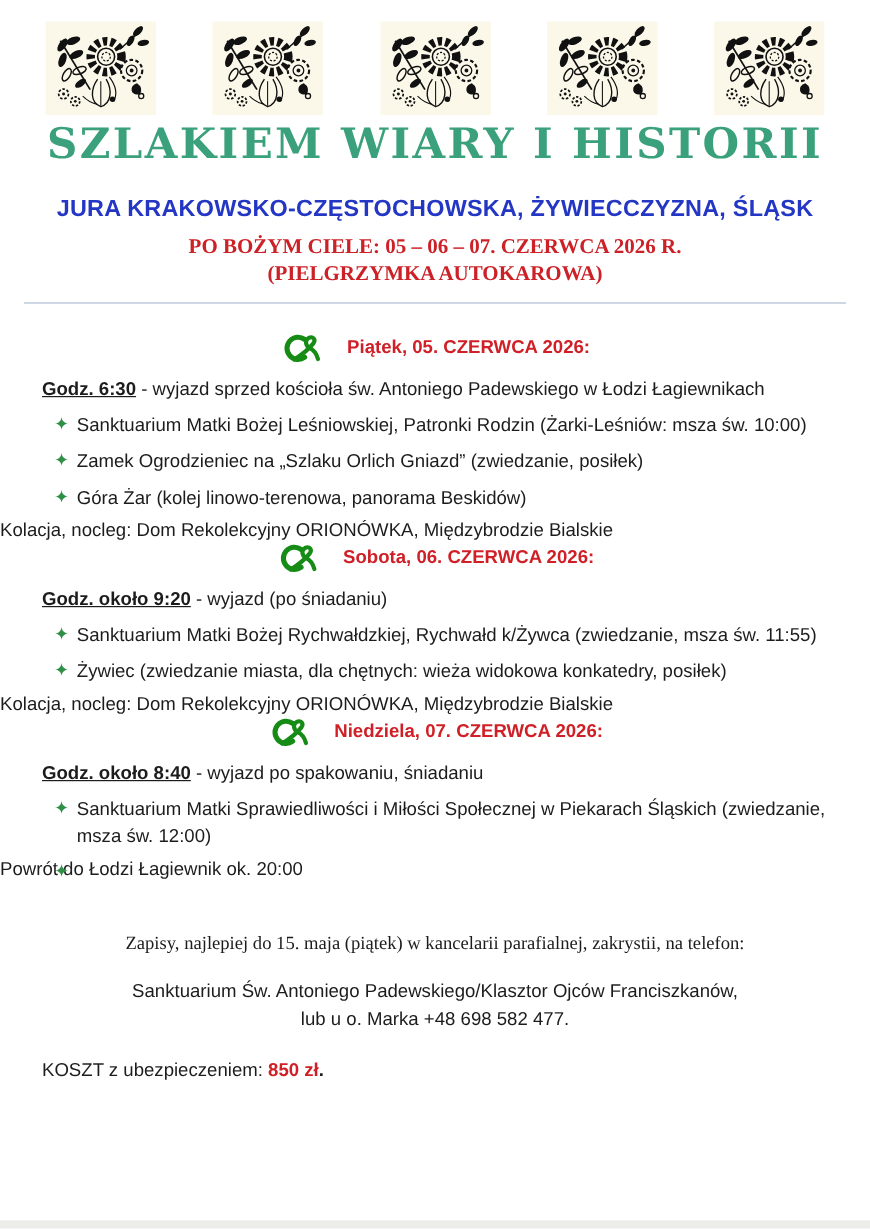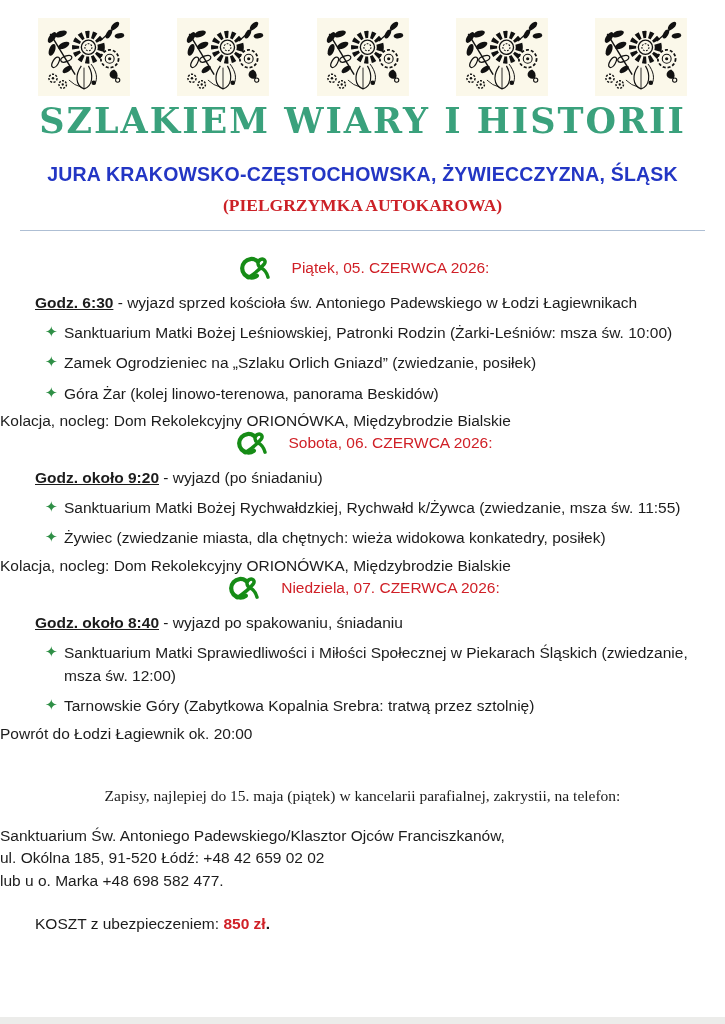--- a/index.html
+++ b/index.html
@@ -30,37 +30,37 @@
   .dates{
     margin-top:9px;text-align:center;
     font-family:"Liberation Serif",serif;font-weight:bold;
     font-size:17.5px;line-height:1.25;
     color:var(--date-red,#cc2127);
   }
   .rule{border:0;border-top:1.6px solid #aebfd4;margin:13px 20px 0 20px;}
   
   .day-heading{
     display:flex;justify-content:center;align-items:center;gap:20px;
-    font-weight:normal;font-size:15.5px;color:var(--heading-red,#d02027);text-align:center;
+    font-weight:bold;font-size:15.5px;color:var(--heading-red,#d02027);text-align:center;
   }
   .s1 .day-heading{margin-top:24px;}
   .s2 .day-heading,.s3 .day-heading{}
   .cr-symbol{width:36px;height:27px;flex:0 0 auto;}
   .departure{margin:9px 30px 0 35px;font-size:15.5px;line-height:1.5;}
   .dep-time{font-weight:bold;text-decoration:underline;}
   .stops{margin:2px 0 0 0;padding:0 28px 0 47px;list-style:none;font-size:15.5px;}
   .stops li{position:relative;padding-left:17px;margin-top:7px;line-height:1.5;}
   .star{
     position:absolute;left:-2px;top:0;
     color:var(--bullet-green,#2f8f46);font-size:15px;
   }
   .day-note{margin-top:7px;padding-right:32px;font-size:15.5px;}
   
   .signup{margin-top:44px;text-align:center;font-size:15.5px;font-family:Liberation Serif, serif;}
-  .contact{margin-top:20px;text-align:left;font-size:15.5px;line-height:1.45;}
+  .contact{margin-top:20px;text-align:center;font-size:15.5px;line-height:1.45;}
   .cost-block{margin:20px 30px 0 35px;font-size:15.5px;line-height:1.5;}
   .cost-value{color:var(--heading-red,#d02027);font-weight:bold;}
   .cost-suffix{font-weight:bold;}
   .bottom-edge{position:absolute;left:0;bottom:0;width:100%;height:7px;background:#ececea;}
 </style>
 </head>
 <body>
 
 <svg width="0" height="0" style="position:absolute">
   <defs>
@@ -138,20 +138,21 @@
     <div class="flower-tile">
         <svg viewBox="0 0 100 88">
           <use href="#flower-motif"></use>
         </svg>
       </div>
   </div>
 
   <div class="main-title">SZLAKIEM WIARY I HISTORII</div>
   <div class="subtitle">JURA KRAKOWSKO-CZĘSTOCHOWSKA, ŻYWIECCZYZNA, ŚLĄSK</div>
   <div class="dates">
+    <div>PO BOŻYM CIELE: 05 – 06 – 07. CZERWCA 2026 R.</div>
     <div>(PIELGRZYMKA AUTOKAROWA)</div>
   </div>
   <hr class="rule">
 
   <div class="section s1">
     <div class="day-heading">
       <svg class="cr-symbol" viewBox="0 0 36 28">
           <use href="#cr-glyph"></use>
         </svg>
       <span>Piątek, 05. CZERWCA 2026:</span>
@@ -189,30 +190,29 @@
       <svg class="cr-symbol" viewBox="0 0 36 28">
           <use href="#cr-glyph"></use>
         </svg>
       <span>Niedziela, 07. CZERWCA 2026:</span>
     </div>
     <div class="departure">
       <span class="dep-time">Godz. około 8:40</span><span> - wyjazd po spakowaniu, śniadaniu</span>
     </div>
     <ul class="stops">
       <li><span class="star">✦</span><span>Sanktuarium Matki Sprawiedliwości i Miłości Społecznej w Piekarach Śląskich (zwiedzanie, msza św. 12:00)</span></li>
-      <li><span class="star">✦</span><span>Tarnowskie Góry (Zabytkowa Kopalnia Srebra: tratwą przez sztolnię)</span></li>
+      <li><span class="star">✦</span></li>
     </ul>
     <div class="day-note">Powrót do Łodzi Łagiewnik ok. 20:00</div>
   </div>
 
   <div class="signup">Zapisy, najlepiej do 15. maja (piątek) w kancelarii parafialnej, zakrystii, na telefon:</div>
 
   <div class="contact">
     <div>Sanktuarium Św. Antoniego Padewskiego/Klasztor Ojców Franciszkanów,</div>
-    <div>ul. Okólna 185, 91-520 Łódź: +48 42 659 02 02</div>
     <div>lub u o. Marka +48 698 582 477.</div>
   </div>
 
   <div class="cost-block">
     <div>
       <span>KOSZT z ubezpieczeniem: </span><span class="cost-value">850 zł</span><span class="cost-suffix">.</span>
     </div>
 
   </div>
 

